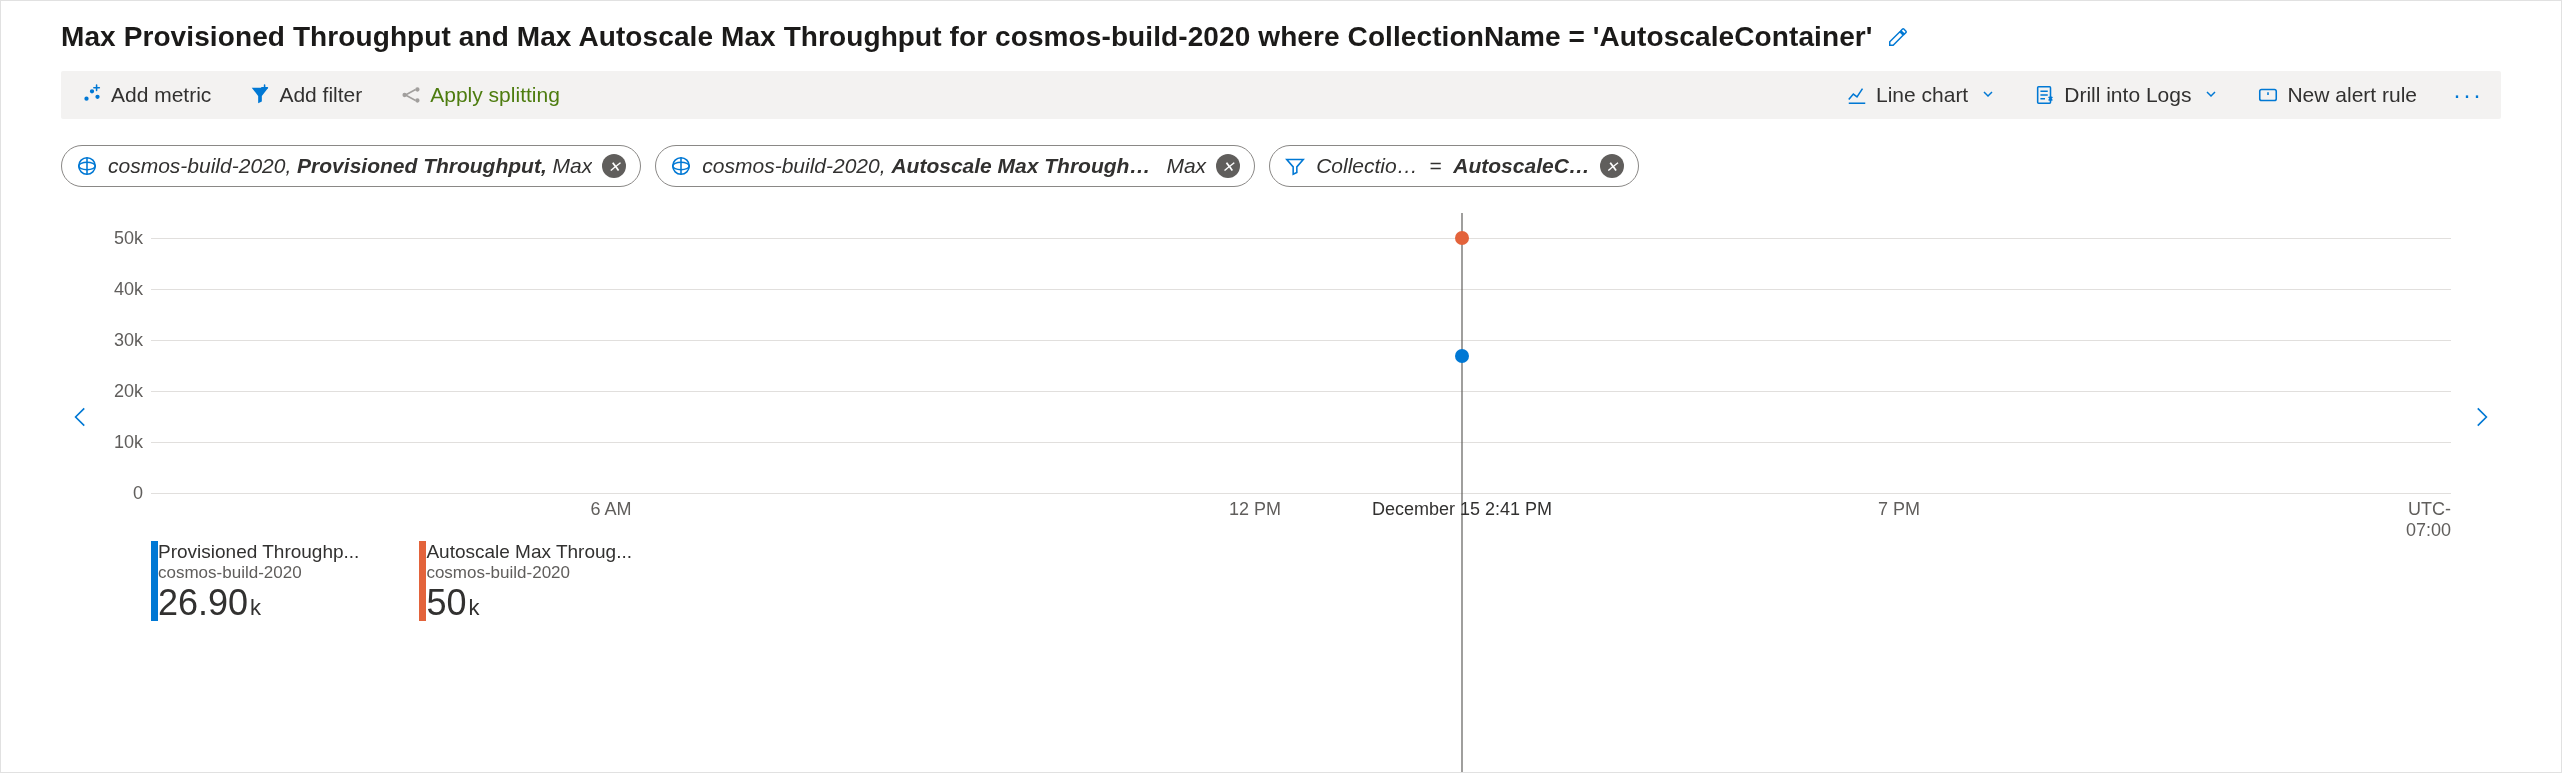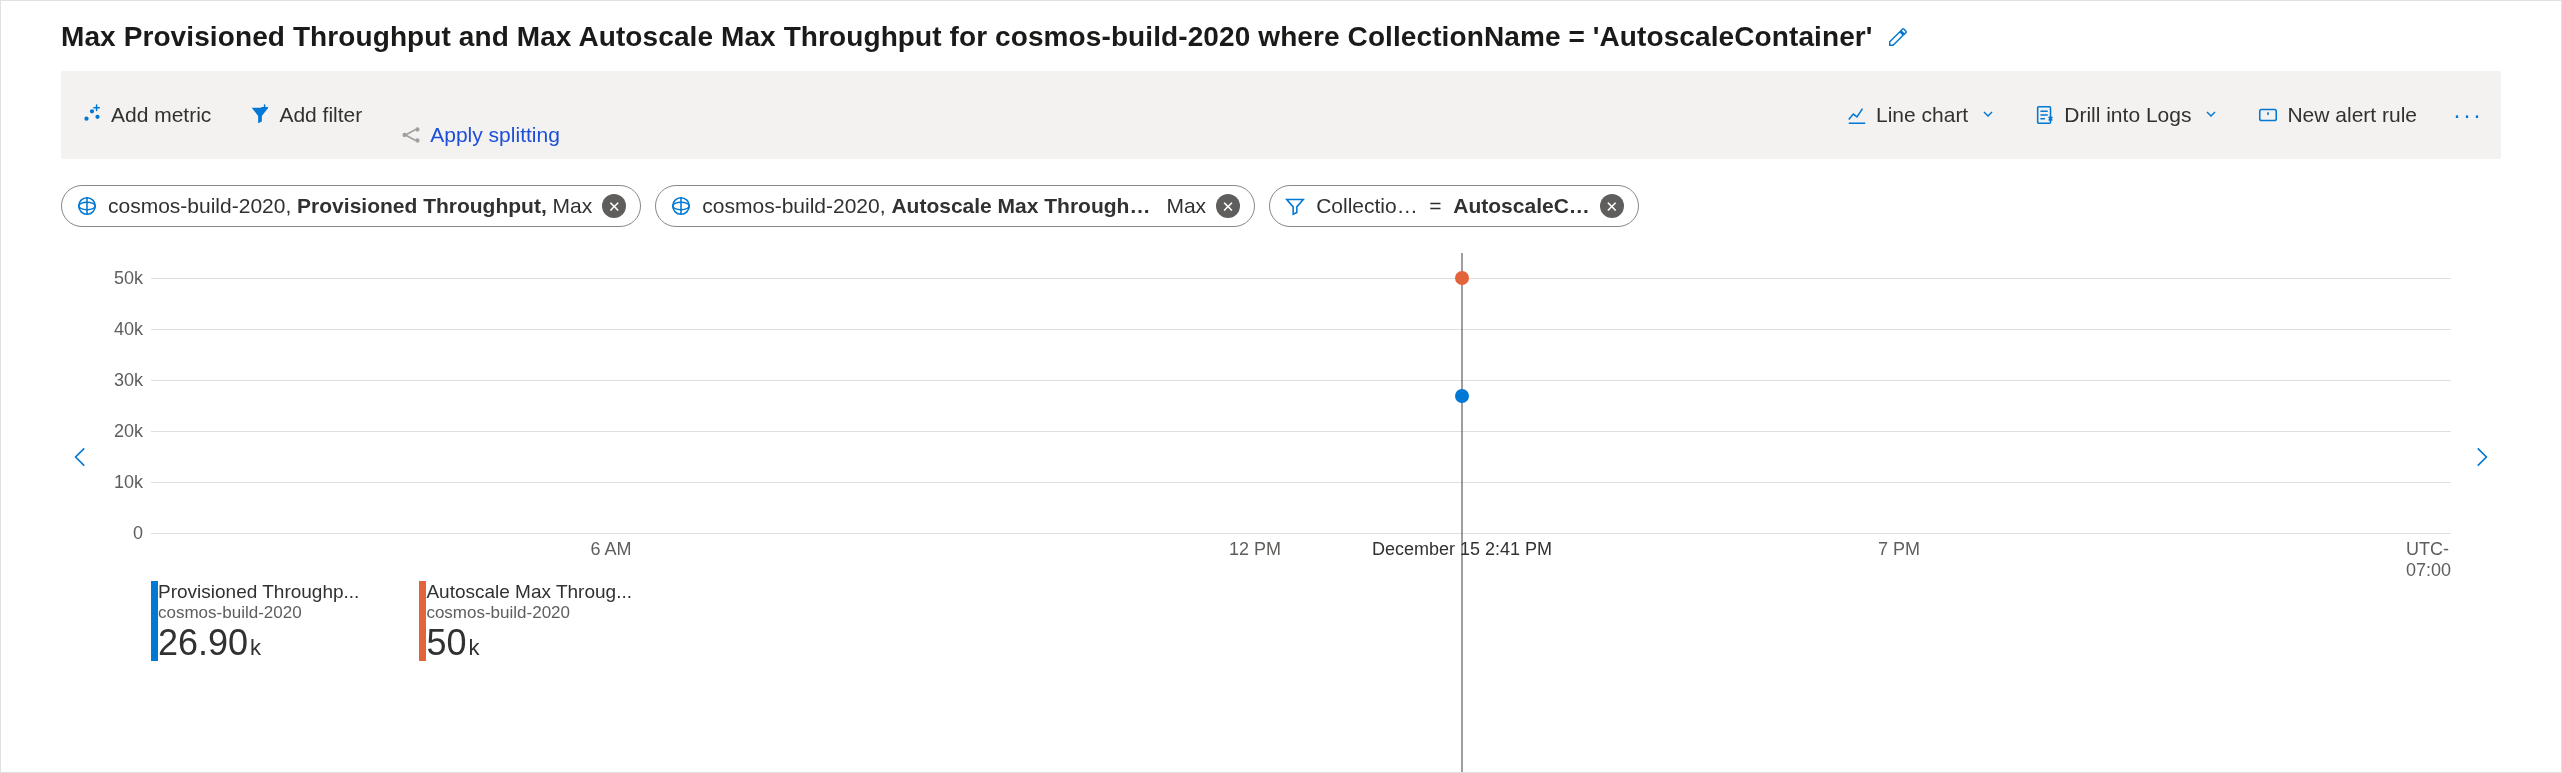--- a/index.html
+++ b/index.html
@@ -52,42 +52,42 @@
       align-items: center;
       gap: 8px;
       padding: 6px 10px;
       border: none;
       background: transparent;
       cursor: pointer;
       font-size: 21px;
       color: #323130;
     }
     .tool-btn.disabled {
-      color: #1d4ed8;
+      color: #4d7c0f;
       cursor: not-allowed;
-      margin-top: 40px;
     }
     .tool-btn .ticon { width: 22px; height: 22px; color: #0078d4; }
     .tool-btn.disabled .ticon { color: #a19f9d; }
     .spacer { flex: 1; }
     .chev { color: #0078d4; margin-left: 4px; }
     .ellipsis-btn {
       padding: 4px 8px;
       color: #0078d4;
       font-size: 24px;
       line-height: 1;
       letter-spacing: 2px;
       cursor: pointer;
     }
 
     
     .pills {
       display: flex;
       gap: 14px;
       margin-bottom: 26px;
+      font-style: italic;
     }
     .pill {
       display: inline-flex;
       align-items: center;
       gap: 10px;
       border: 1px solid #8a8886;
       border-radius: 28px;
       padding: 8px 14px;
       font-size: 21px;
       background: #fff;
@@ -159,20 +159,21 @@
     }
     .plot svg {
       position: absolute;
       inset: 0;
     }
     .xlabels {
       position: relative;
       height: 28px;
       margin-left: 40px;
       margin-top: 6px;
+      text-align: right;
     }
     .xlab {
       position: absolute;
       transform: translateX(-50%);
       font-size: 18px;
       color: #605e5c;
     }
     .xlab.right { transform: translateX(-100%); }
     .hover-lbl {
       position: absolute;

